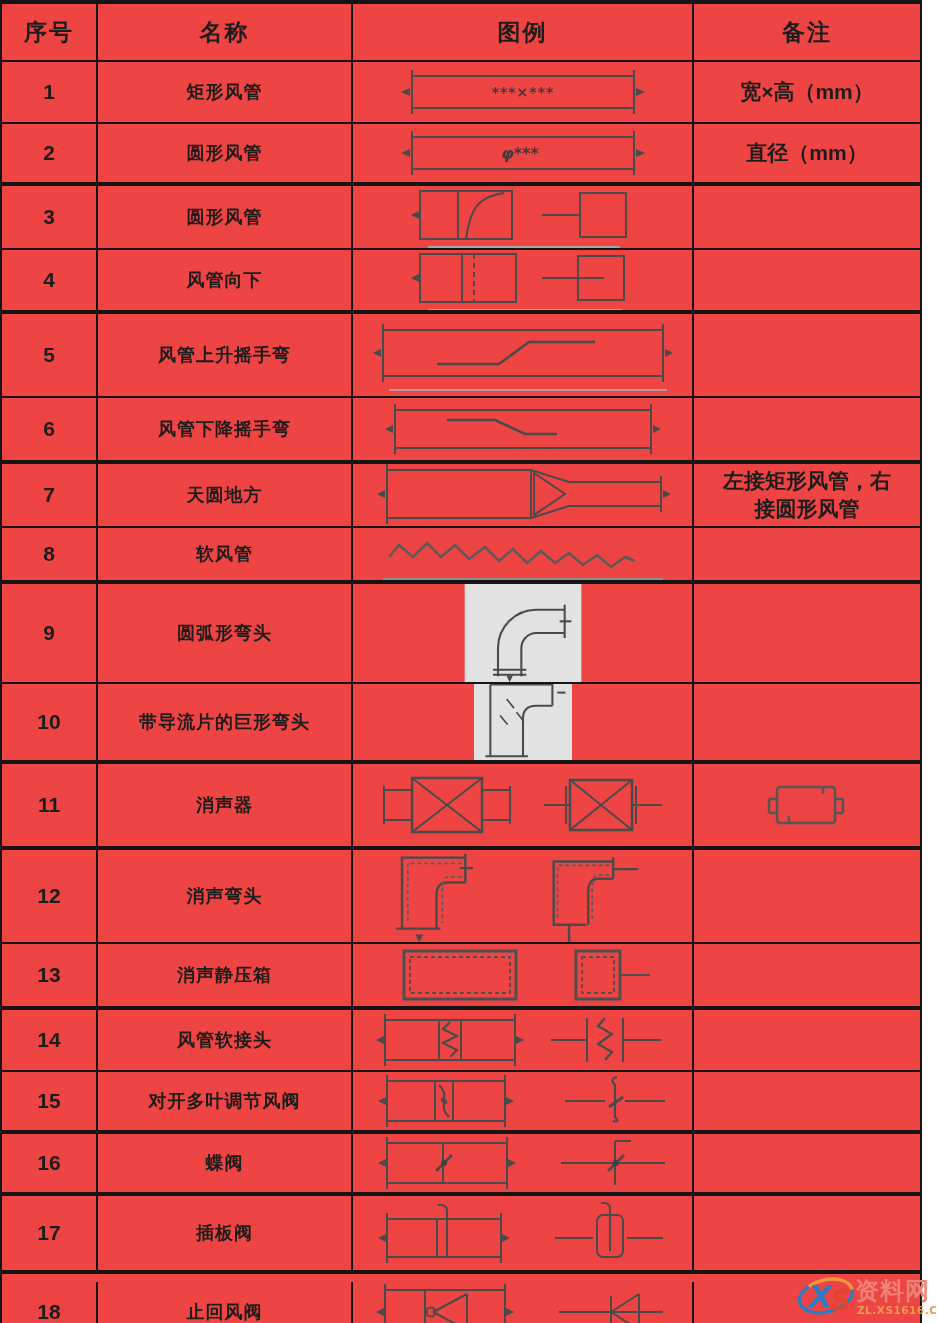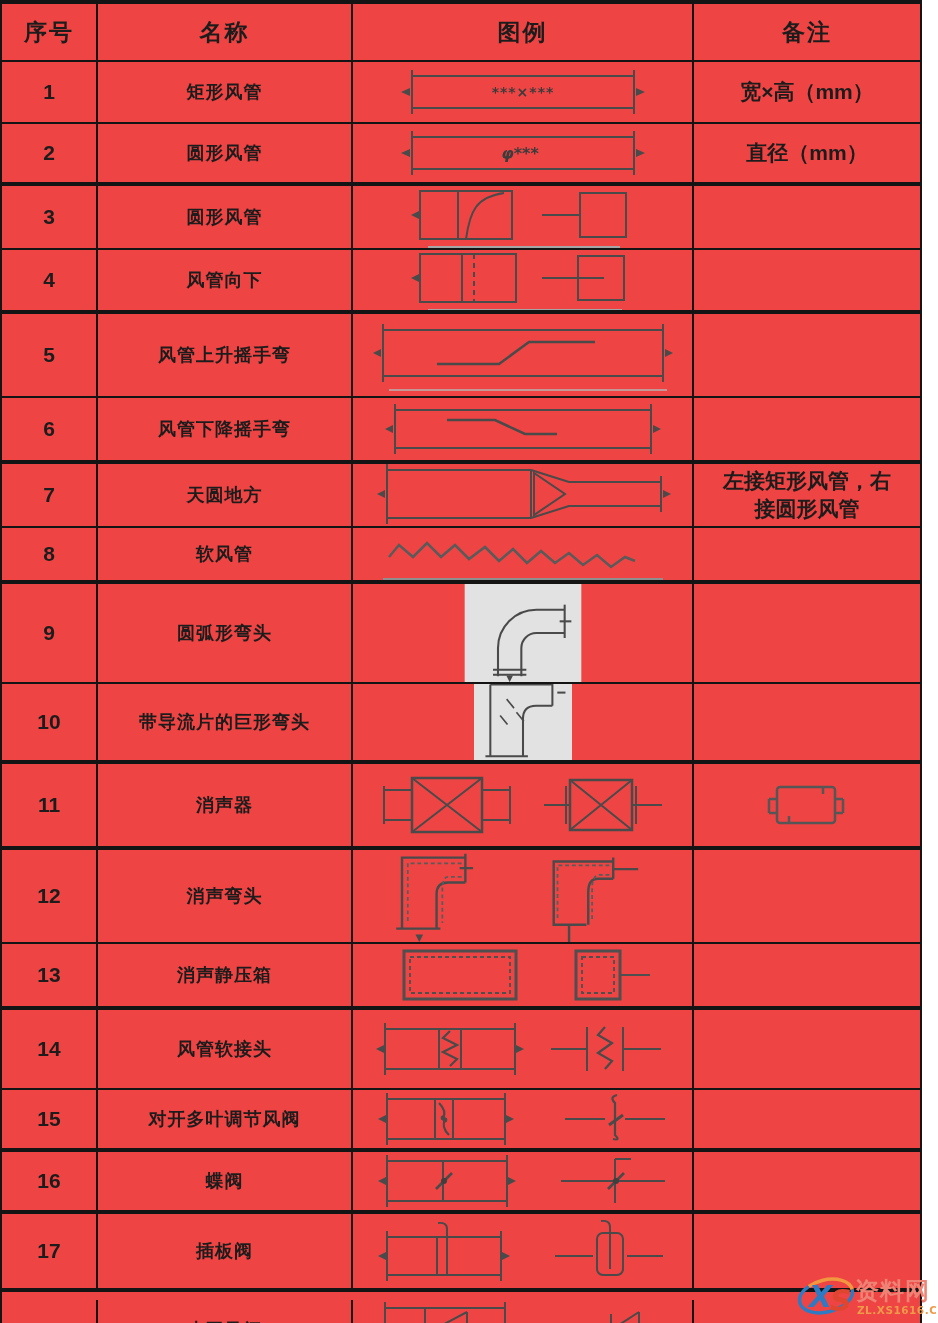--- a/index.html
+++ b/index.html
@@ -283,21 +283,21 @@
                 <rect x="22" y="14" width="100" height="36" stroke-width="1.8" stroke-dasharray="4 3"></rect>
                 <rect x="188" y="8" width="44" height="48" stroke-width="3"></rect>
                 <rect x="194" y="14" width="32" height="36" stroke-width="1.8" stroke-dasharray="4 3"></rect>
                 <path d="M232 32 H262" stroke-width="2"></path>
               </g>
             </svg>
           </span>
         </div>
         <div class="td c3 rk"></div>
       </div>
-      <div class="tr" style="height: 80px;">
+      <div class="tr" style="height: 62px;">
         <div class="td c0 serial">14</div>
         <div class="td c1 nm">风管软接头</div>
         <div class="td c2">
           <span class="legend-wrap">
             <svg width="300" height="56" viewBox="0 0 300 56">
               <g stroke="#4a4a4a" stroke-width="2" fill="none">
                 <path d="M12 2 V54 M142 2 V54 M12 8 H142 M12 48 H142"></path>
                 <path d="M66 8 V48 M88 8 V48"></path>
                 <path d="M77 10 L70 17 L84 24 L70 31 L84 38 L77 45" stroke-width="2.2"></path>
                 <path d="M178 28 H214 M250 28 H288"></path>

